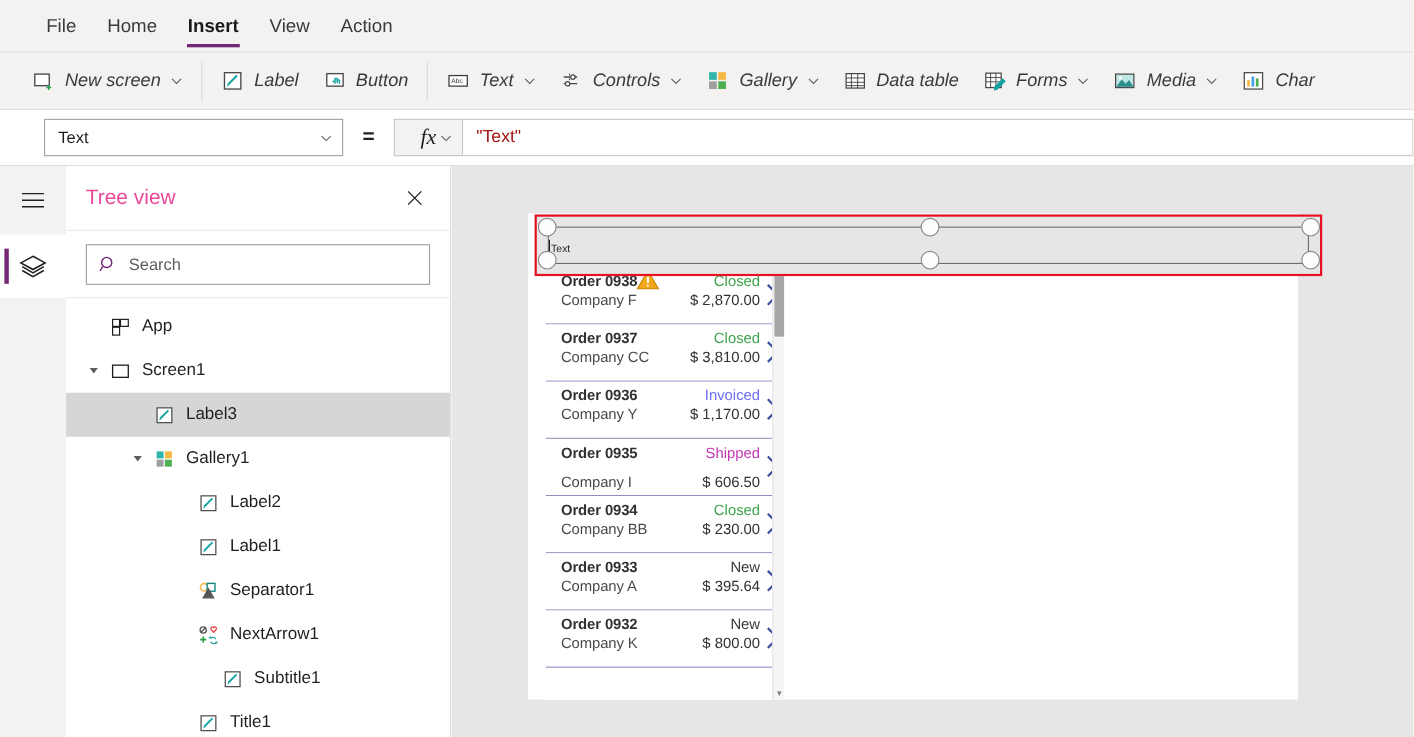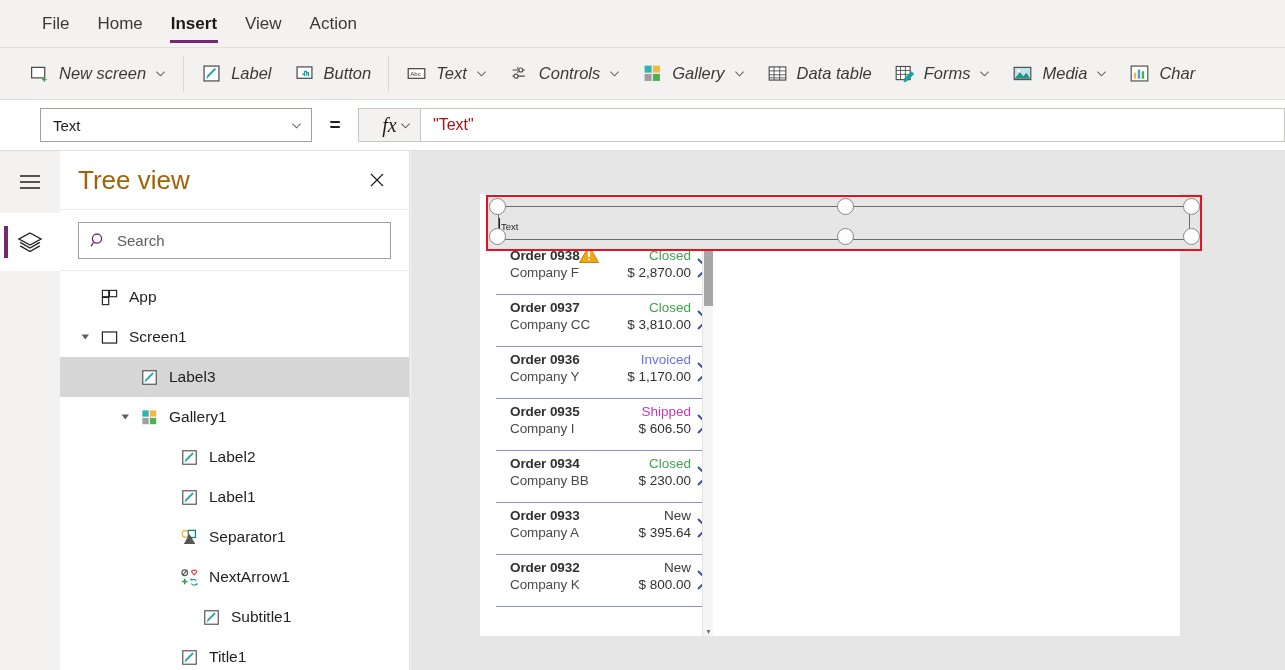--- a/index.html
+++ b/index.html
@@ -100,21 +100,21 @@
   
   .tree-panel {
     position: absolute; left: 60px; top: 151px; width: 350px; height: 519px;
     background: #ffffff; border-right: 1px solid #e1dfdd;
   }
   .tree-head {
     height: 59px; display: flex; align-items: center;
     justify-content: space-between; padding: 0 16px 0 18px;
     border-bottom: 1px solid #edebe9;
   }
-  .tree-title { font-size: 26px; color: #a16207; }
+  .tree-title { font-size: 19px; color: #ec4899; }
   .close-x {
     width: 32px; height: 32px; display: flex; align-items: center;
     justify-content: center; cursor: pointer;
   }
   .search-wrap { padding: 12px 18px 11px 18px; border-bottom: 1px solid #edebe9; }
   .search-box {
     height: 37px; border: 1px solid #a19f9d; background: #fff;
     display: flex; align-items: center; padding-left: 11px; gap: 10px;
     cursor: text;
     text-align: center;
@@ -526,21 +526,21 @@
               </div>
               <svg viewBox="0 0 17 24" class="g-chev">
                 <path d="M4 3 L13 12 L4 21" fill="none" stroke="#3b4fa0" stroke-width="2"></path>
               </svg>
             </div>
             <div class="g-row">
               <div class="g-line">
                 <span class="g-order">Order 0935</span>
                 <span class="g-status" style="color: rgb(194, 57, 179);">Shipped</span>
               </div>
-              <div class="g-line" style="margin-top: 2px; align-items: flex-end;">
+              <div class="g-line" style="margin-top: 12px; align-items: flex-end;">
                 <span class="g-company">Company I</span>
                 <span class="g-amount">$ 606.50</span>
               </div>
               <svg viewBox="0 0 17 24" class="g-chev">
                 <path d="M4 3 L13 12 L4 21" fill="none" stroke="#3b4fa0" stroke-width="2"></path>
               </svg>
             </div>
             <div class="g-row">
               <div class="g-line">
                 <span class="g-order">Order 0934</span>

